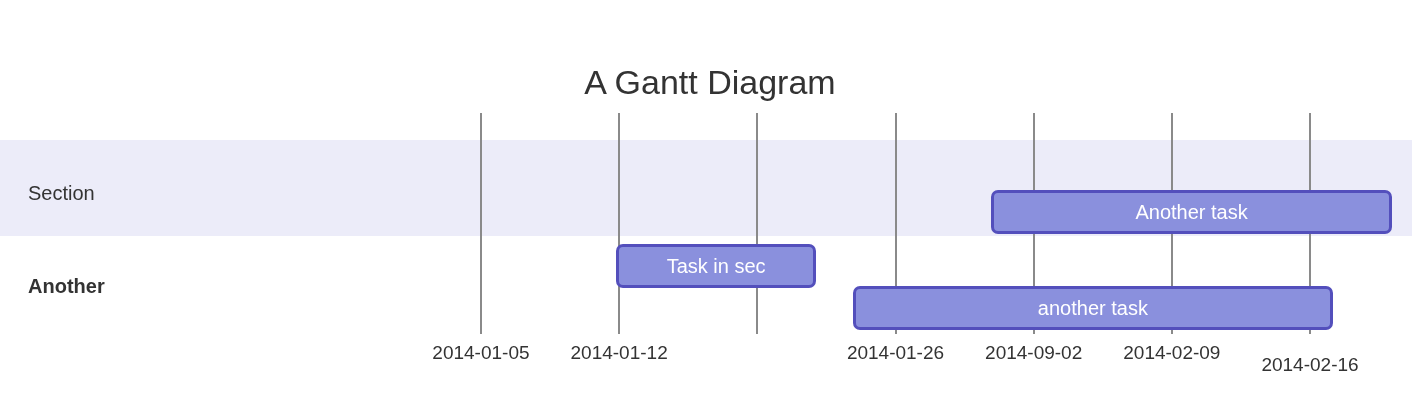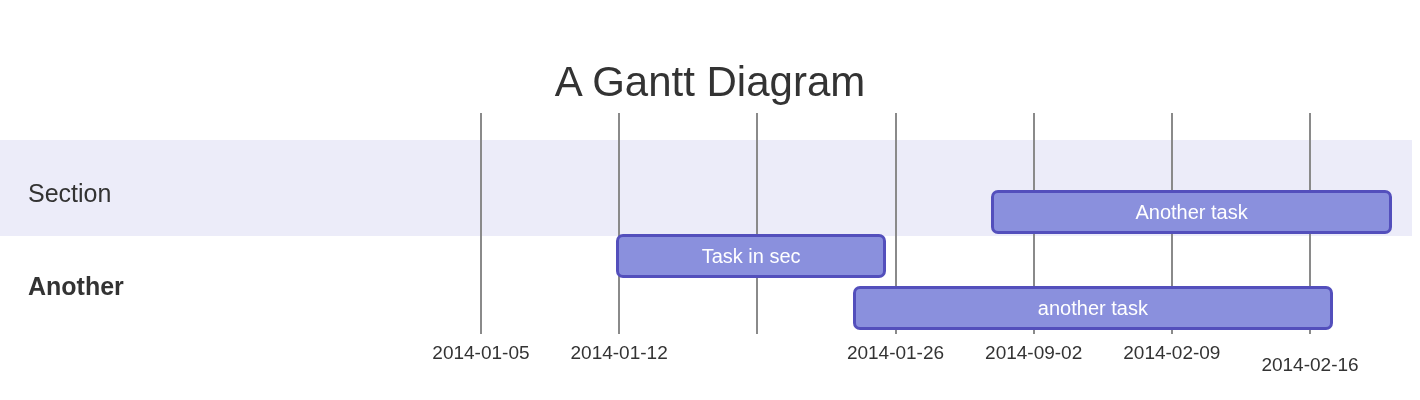--- a/index.html
+++ b/index.html
@@ -17,21 +17,21 @@
   .canvas{
     position:relative;
     width:1420px;height:400px;
     background:var(--bg);
     overflow:hidden;
   }
   .chart-title{
     position:absolute;
     left:0;top:62px;width:1420px;
     text-align:center;
-    font-size:42px;line-height:40px;
+    font-size:34px;line-height:40px;
     font-weight:400;
     color:var(--text);
   }
   .section-band{
     position:absolute;
     left:0;top:140px;width:1412px;height:96px;
     background:var(--band);
     z-index:1;
   }
   .grid-layer{position:absolute;left:0;top:0;width:1420px;height:396px;z-index:2;}
@@ -57,21 +57,21 @@
     display:flex;align-items:center;justify-content:center;
   }
   .task-label{
     font-size:20px;
     color:var(--task-text);
     white-space:nowrap;
   }
   .section-label{
     position:absolute;
     left:28px;
-    font-size:25px;line-height:26px;
+    font-size:20px;line-height:26px;
     color:var(--text);
     z-index:2;
   }
   .section-label.sec0{top:180px;}
   .section-label.sec1{top:273px;font-weight:bold;}
 </style>
 </head>
 <body>
 
 <div class="canvas">
@@ -92,21 +92,21 @@
       <div class="grid-line" style="left: 1170.86px;"></div>
       <div class="tick-label" style="left: 1091.86px;">2014-02-09</div>
       <div class="grid-line" style="left: 1309.04px;"></div>
       <div class="tick-label" style="left: 1230.04px; margin-top: 12px;">2014-02-16</div>
     </div>
 
   <div class="bars-layer">
       <div class="task-bar" style="left: 991.2px; width: 400.8px; top: 190px;">
         <span class="task-label">Another task</span>
       </div>
-      <div class="task-bar" style="left: 616.14px; width: 270px; top: 234px;">
+      <div class="task-bar" style="left: 616.14px; width: 200px; top: 244px;">
         <span class="task-label">Task in sec</span>
       </div>
       <div class="task-bar" style="left: 853.02px; width: 479.76px; top: 286px;">
         <span class="task-label">another task</span>
       </div>
     </div>
 
   <div class="section-label sec0">Section</div>
   <div class="section-label sec1">Another</div>
 </div>

